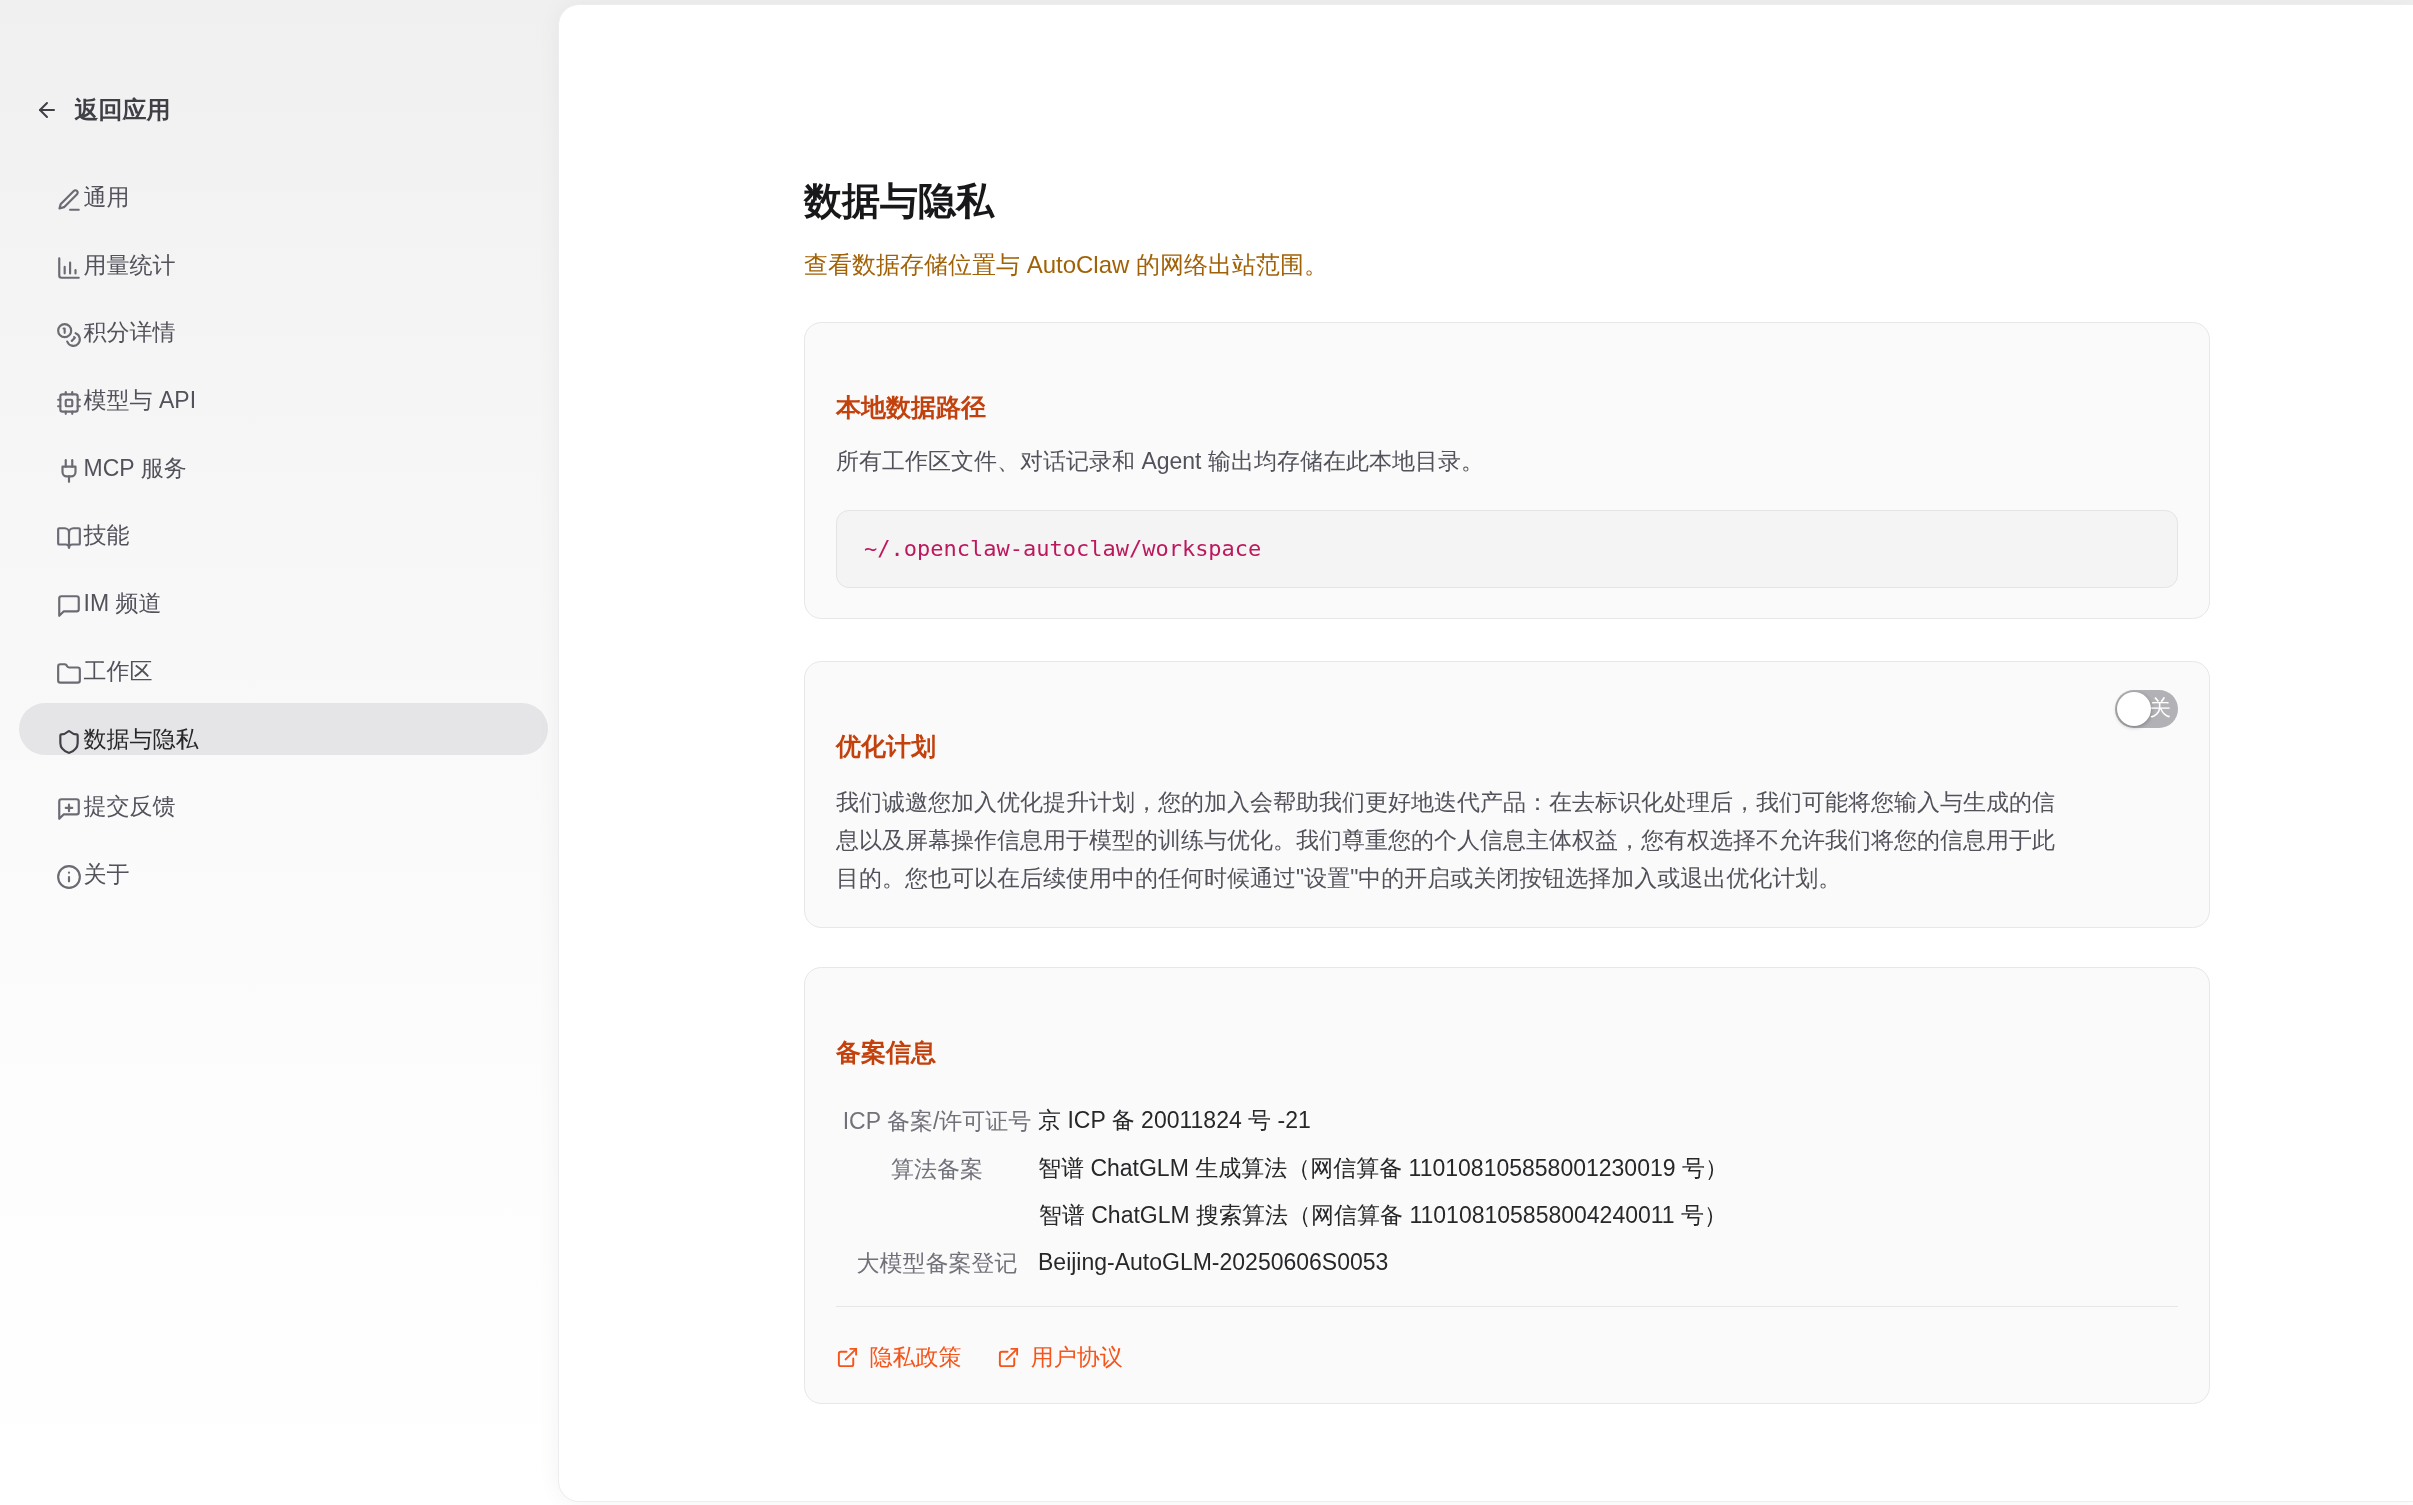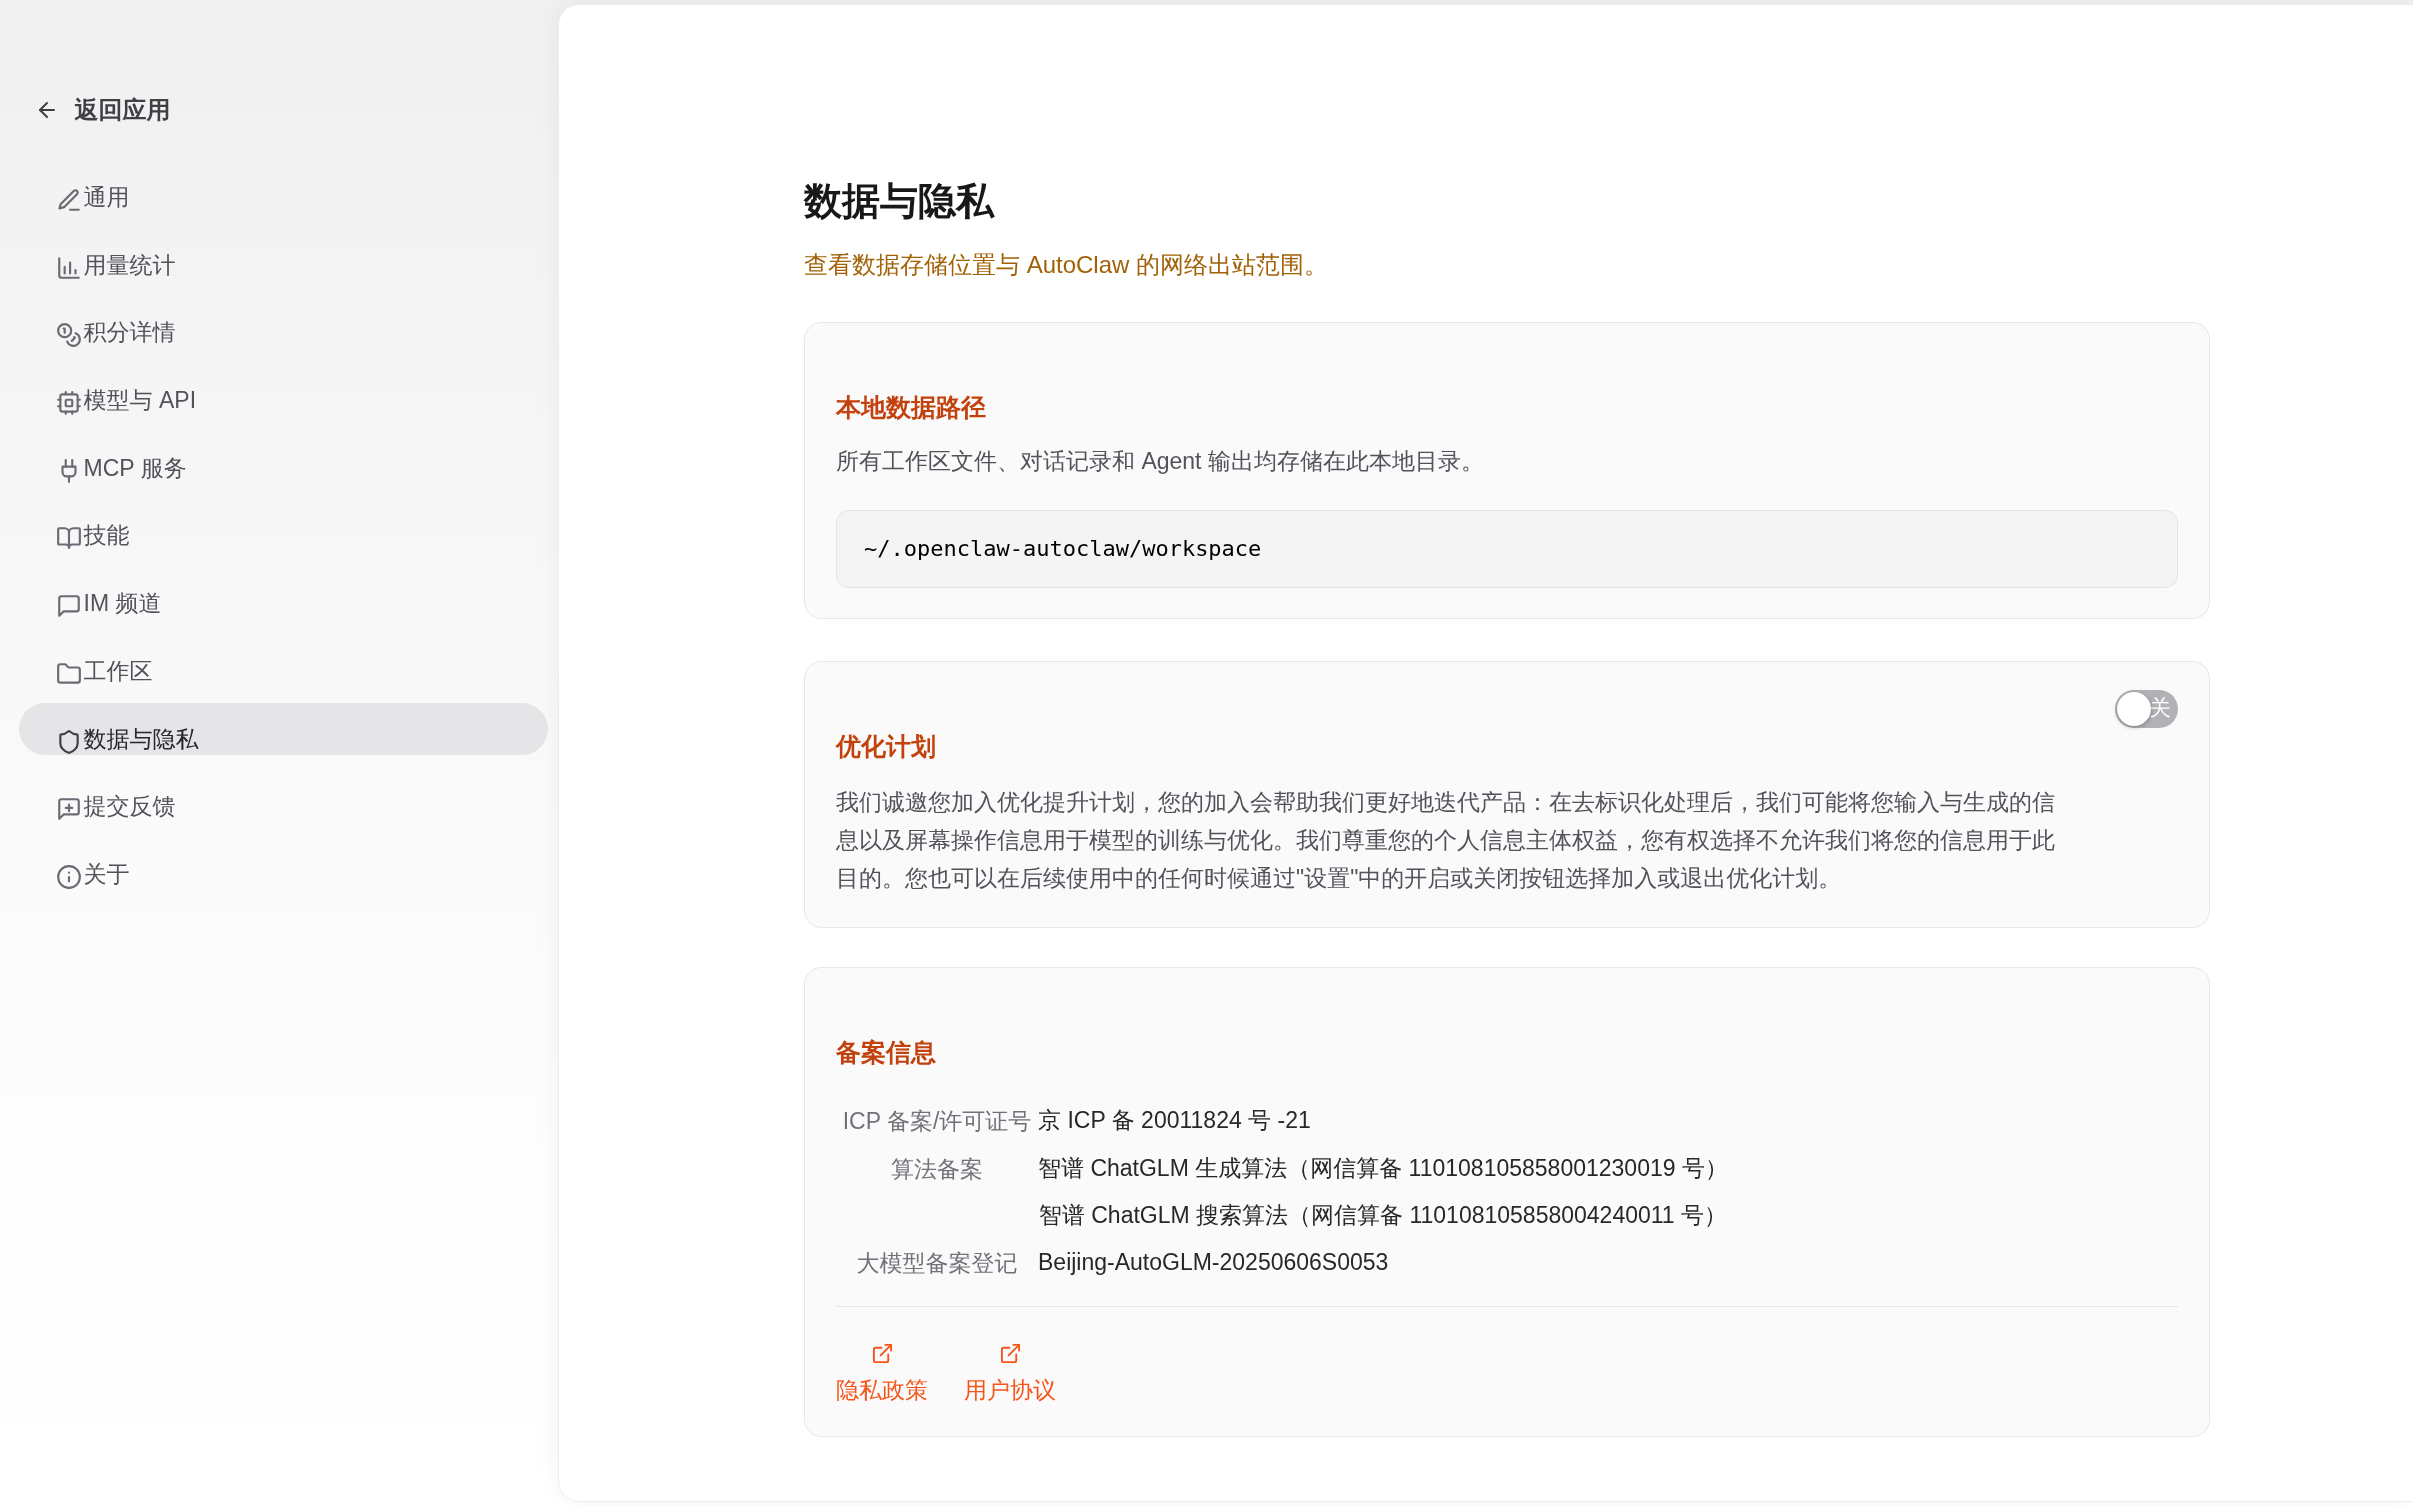--- a/index.html
+++ b/index.html
@@ -78,21 +78,21 @@
   .card-desc { margin-top: 25.5px; font-size: 23px; color: #52525b; line-height: 1.25; }
 
   .path-box {
     margin-top: 34px;
     background: #f4f4f5;
     border: 1.2px solid #e4e4e7;
     border-radius: 12.8px;
     padding: 25.5px 27px;
     font-family: "DejaVu Sans Mono", monospace;
     font-size: 22px;
-    color: #000000;
+    color: #be185d;
   }
 
   
   .toggle {
     position: absolute; right: 31px; top: 28px;
     width: 63px; height: 38px;
     border-radius: 19px;
     background: #b1b1b6;
     cursor: pointer;
   }
@@ -124,21 +124,21 @@
   .filing-values { font-size: 23px; color: #27272a; line-height: 1; }
   .filing-values .val { margin-bottom: 24px; }
   .filing-values .val:last-child { margin-bottom: 0; }
 
   .filing-divider { margin-top: 31px; border-top: 1.7px solid #e6e6e9; }
 
   .links-row { margin-top: 35px; display: flex; gap: 36px; }
   .ext-link {
     display: flex; align-items: center; gap: 10.4px;
     color: #f5551b; font-size: 23px; font-weight: 500;
-    cursor: pointer; text-decoration: none; flex-direction: column;
+    cursor: pointer; text-decoration: none;
   }
   .ext-link svg { width: 23px; height: 23px; stroke: #f5551b; }
 
   svg.icon { fill: none; stroke-width: 2; stroke-linecap: round; stroke-linejoin: round; }
 </style>
 </head>
 <body>
 
 <div class="screen">
 

